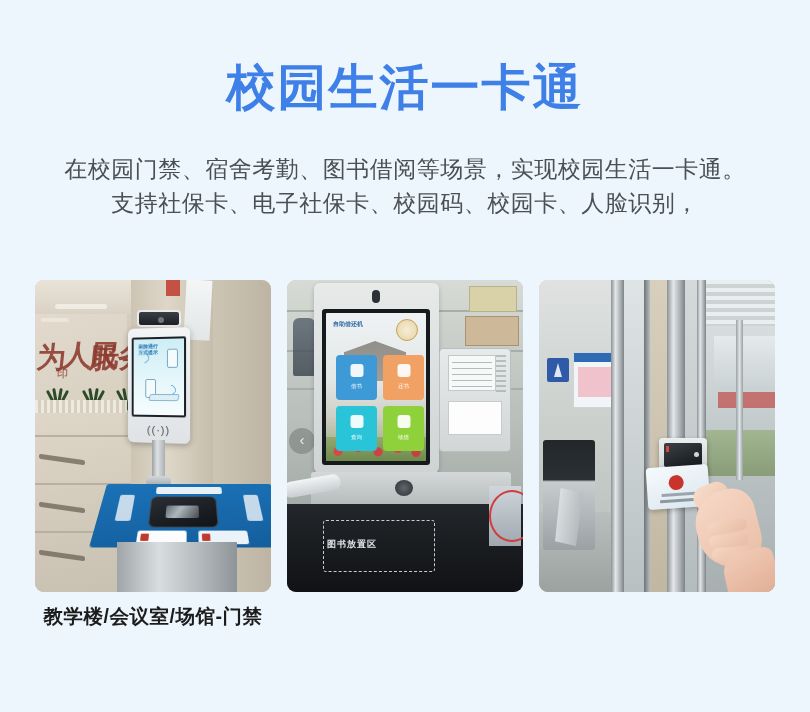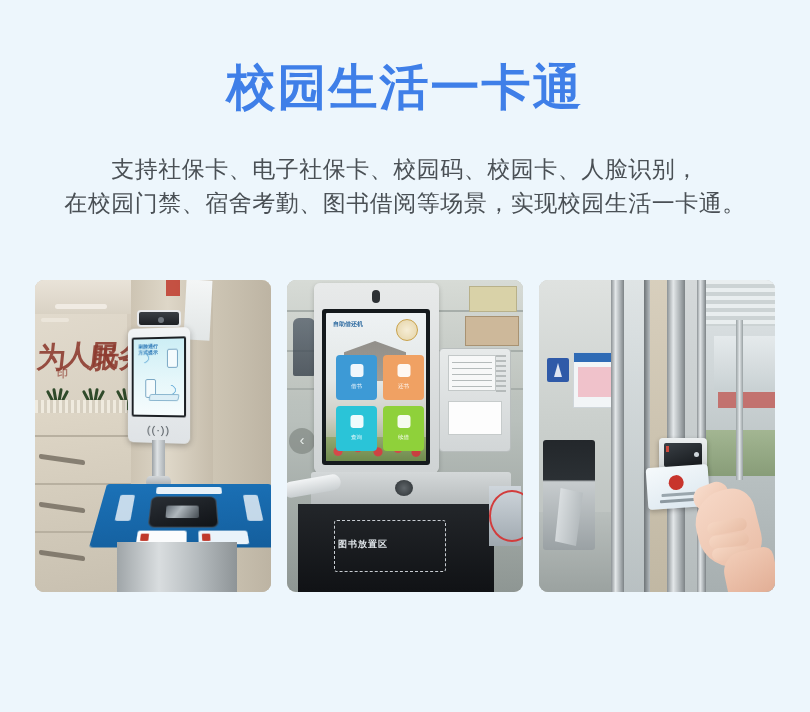--- a/index.html
+++ b/index.html
@@ -194,21 +194,21 @@
     background: #f7f8f8; border: 1px solid #c3c8c8; }
   .p2 .rpanel .notice .l { position:absolute; left:3px; width:40px; height:1.2px; background:#b5bbbb; }
   .p2 .rpanel .slot { position: absolute; left: 8px; top: 52px; width: 54px; height: 34px;
     background: #fdfdfd; border: 1px solid #c6cbcb; }
   .p2 .rpanel .vtext { position: absolute; right: 4px; top: 6px; width: 10px; height: 38px;
     background: repeating-linear-gradient(180deg,#9aa0a0 0 2px, transparent 2px 5px); opacity:.6;}
   .p2 .kioskmid { position: absolute; left: 24px; top: 192px; width: 200px; height: 42px;
     background: linear-gradient(180deg,#d4d8d9,#aeb3b4); border-radius: 3px; }
   .p2 .kioskmid .knob { position: absolute; left: 84px; top: 8px; width: 18px; height: 16px;
     background: radial-gradient(circle,#60666a,#2b3033); border-radius: 50%; }
-  .p2 .deck { position: absolute; left: 11px; top: 224px; width: 196px; height: 88px;
+  .p2 .deck { position: absolute; left: 0; top: 224px; width: 236px; height: 88px;
     background: linear-gradient(180deg,#23262a,#101215); text-align: right; }
   .p2 .deck .zone { position: absolute; left: 36px; top: 16px; width: 112px; height: 52px;
     border: 1.5px dashed #c8cdd2; border-radius: 3px; }
   .p2 .deck .zlabel { position: absolute; left: 40px; top: 34px; color: #dfe4e8;
     font-size: 9px; font-weight: bold; letter-spacing: 1px; }
   .p2 .roll { position: absolute; left: -4px; top: 198px; width: 58px; height: 16px;
     background: linear-gradient(180deg,#f2f4f5,#c9ced0); border-radius: 8px; transform: rotate(-10deg); }
   .p2 .redcircle { position: absolute; right: -12px; top: 210px; width: 46px; height: 52px;
     border: 2px solid #d23c3c; border-radius: 50%; }
   .p2 .sidebox { position: absolute; right: 2px; top: 206px; width: 32px; height: 60px;
@@ -292,22 +292,22 @@
   .p3 .f3 { left: 21px; top: 71px; width: 38px; height: 13px; transform: rotate(-4deg); }
 </style>
 </head>
 <body>
 
 <div class="page">
 
   <h1 class="title">校园生活一卡通</h1>
 
   <div class="subtitle">
+    <span class="ln">在校园门禁、宿舍考勤、图书借阅等场景，实现校园生活一卡通。</span>
     <span class="ln">支持社保卡、电子社保卡、校园码、校园卡、人脸识别，</span>
-    <span class="ln">在校园门禁、宿舍考勤、图书借阅等场景，实现校园生活一卡通。</span>
   </div>
 
   <div class="cards">
 
     <div class="card">
       <div class="p1">
         <div class="wall-left"></div>
         <div class="ceiling"></div>
         <div class="ceil-light"></div>
         <div class="ceil-light2"></div>
@@ -486,15 +486,16 @@
           <div class="fing f2"></div>
           <div class="fing f3"></div>
           <div class="arm"></div>
         </div>
       </div>
     </div>
 
   </div>
 
   <div class="captions">
+    <div class="caption c3">教学楼/会议室/场馆-门禁</div>
   </div>
 
 </div>
 
 </body></html>

